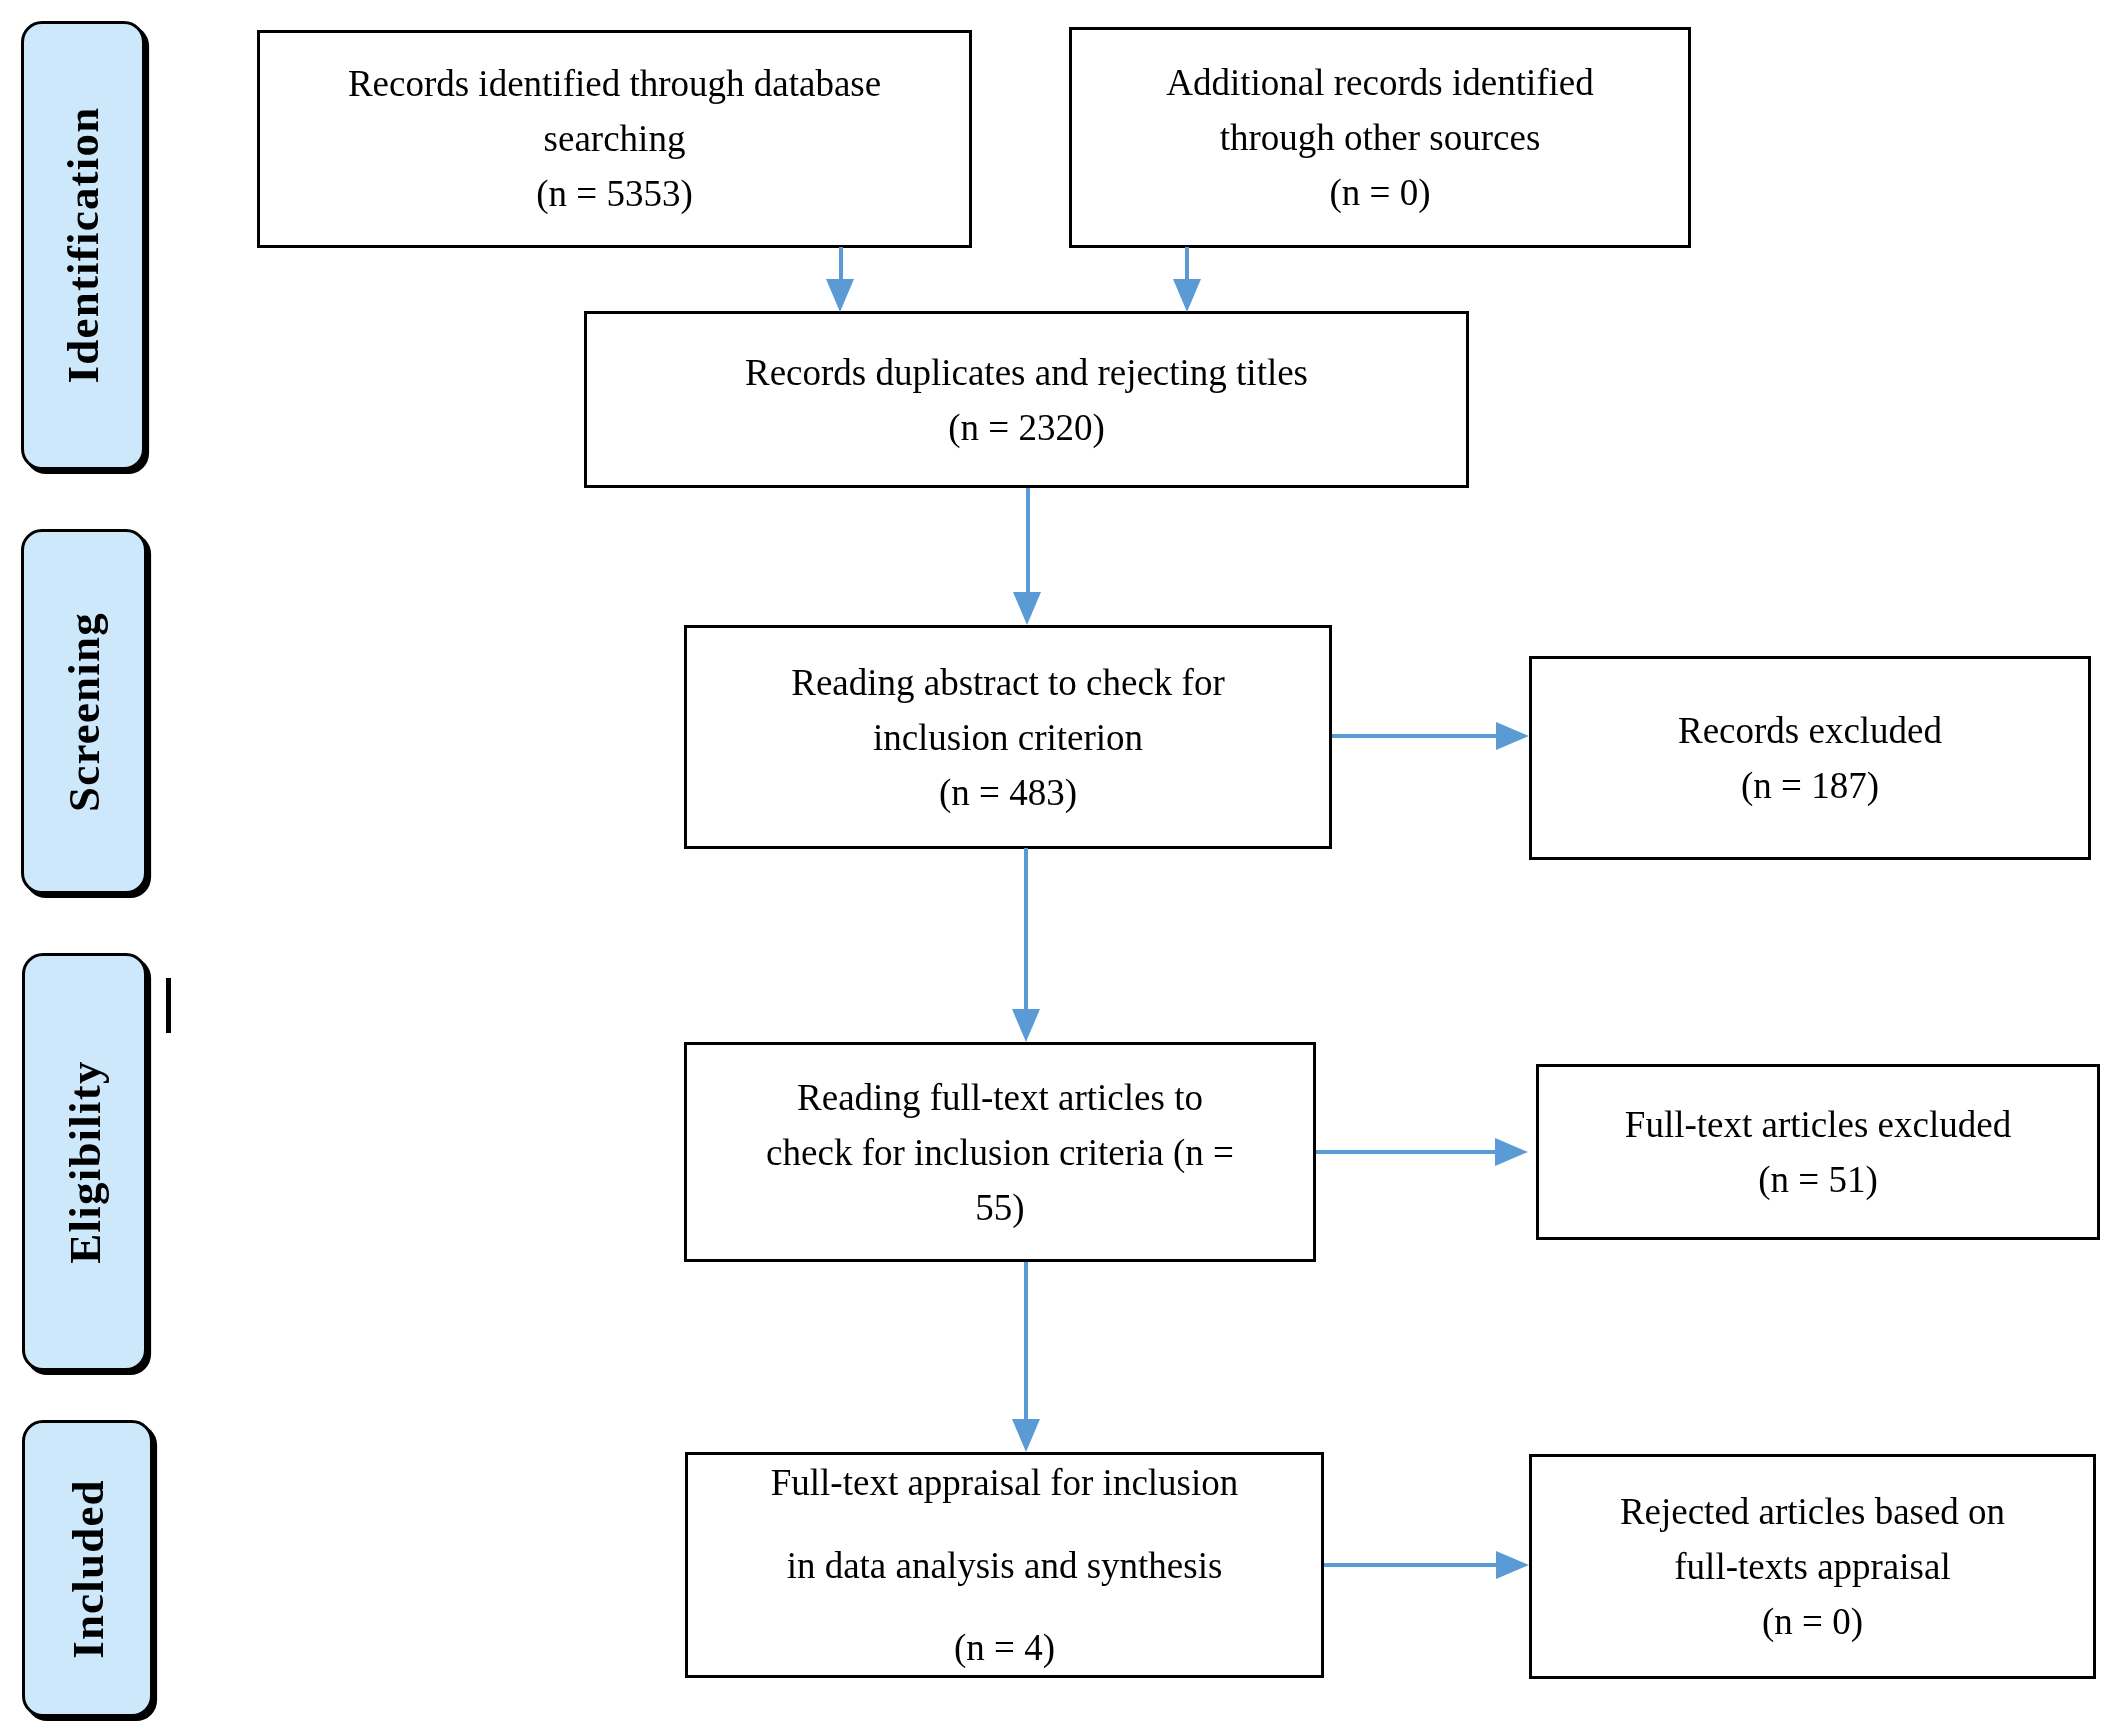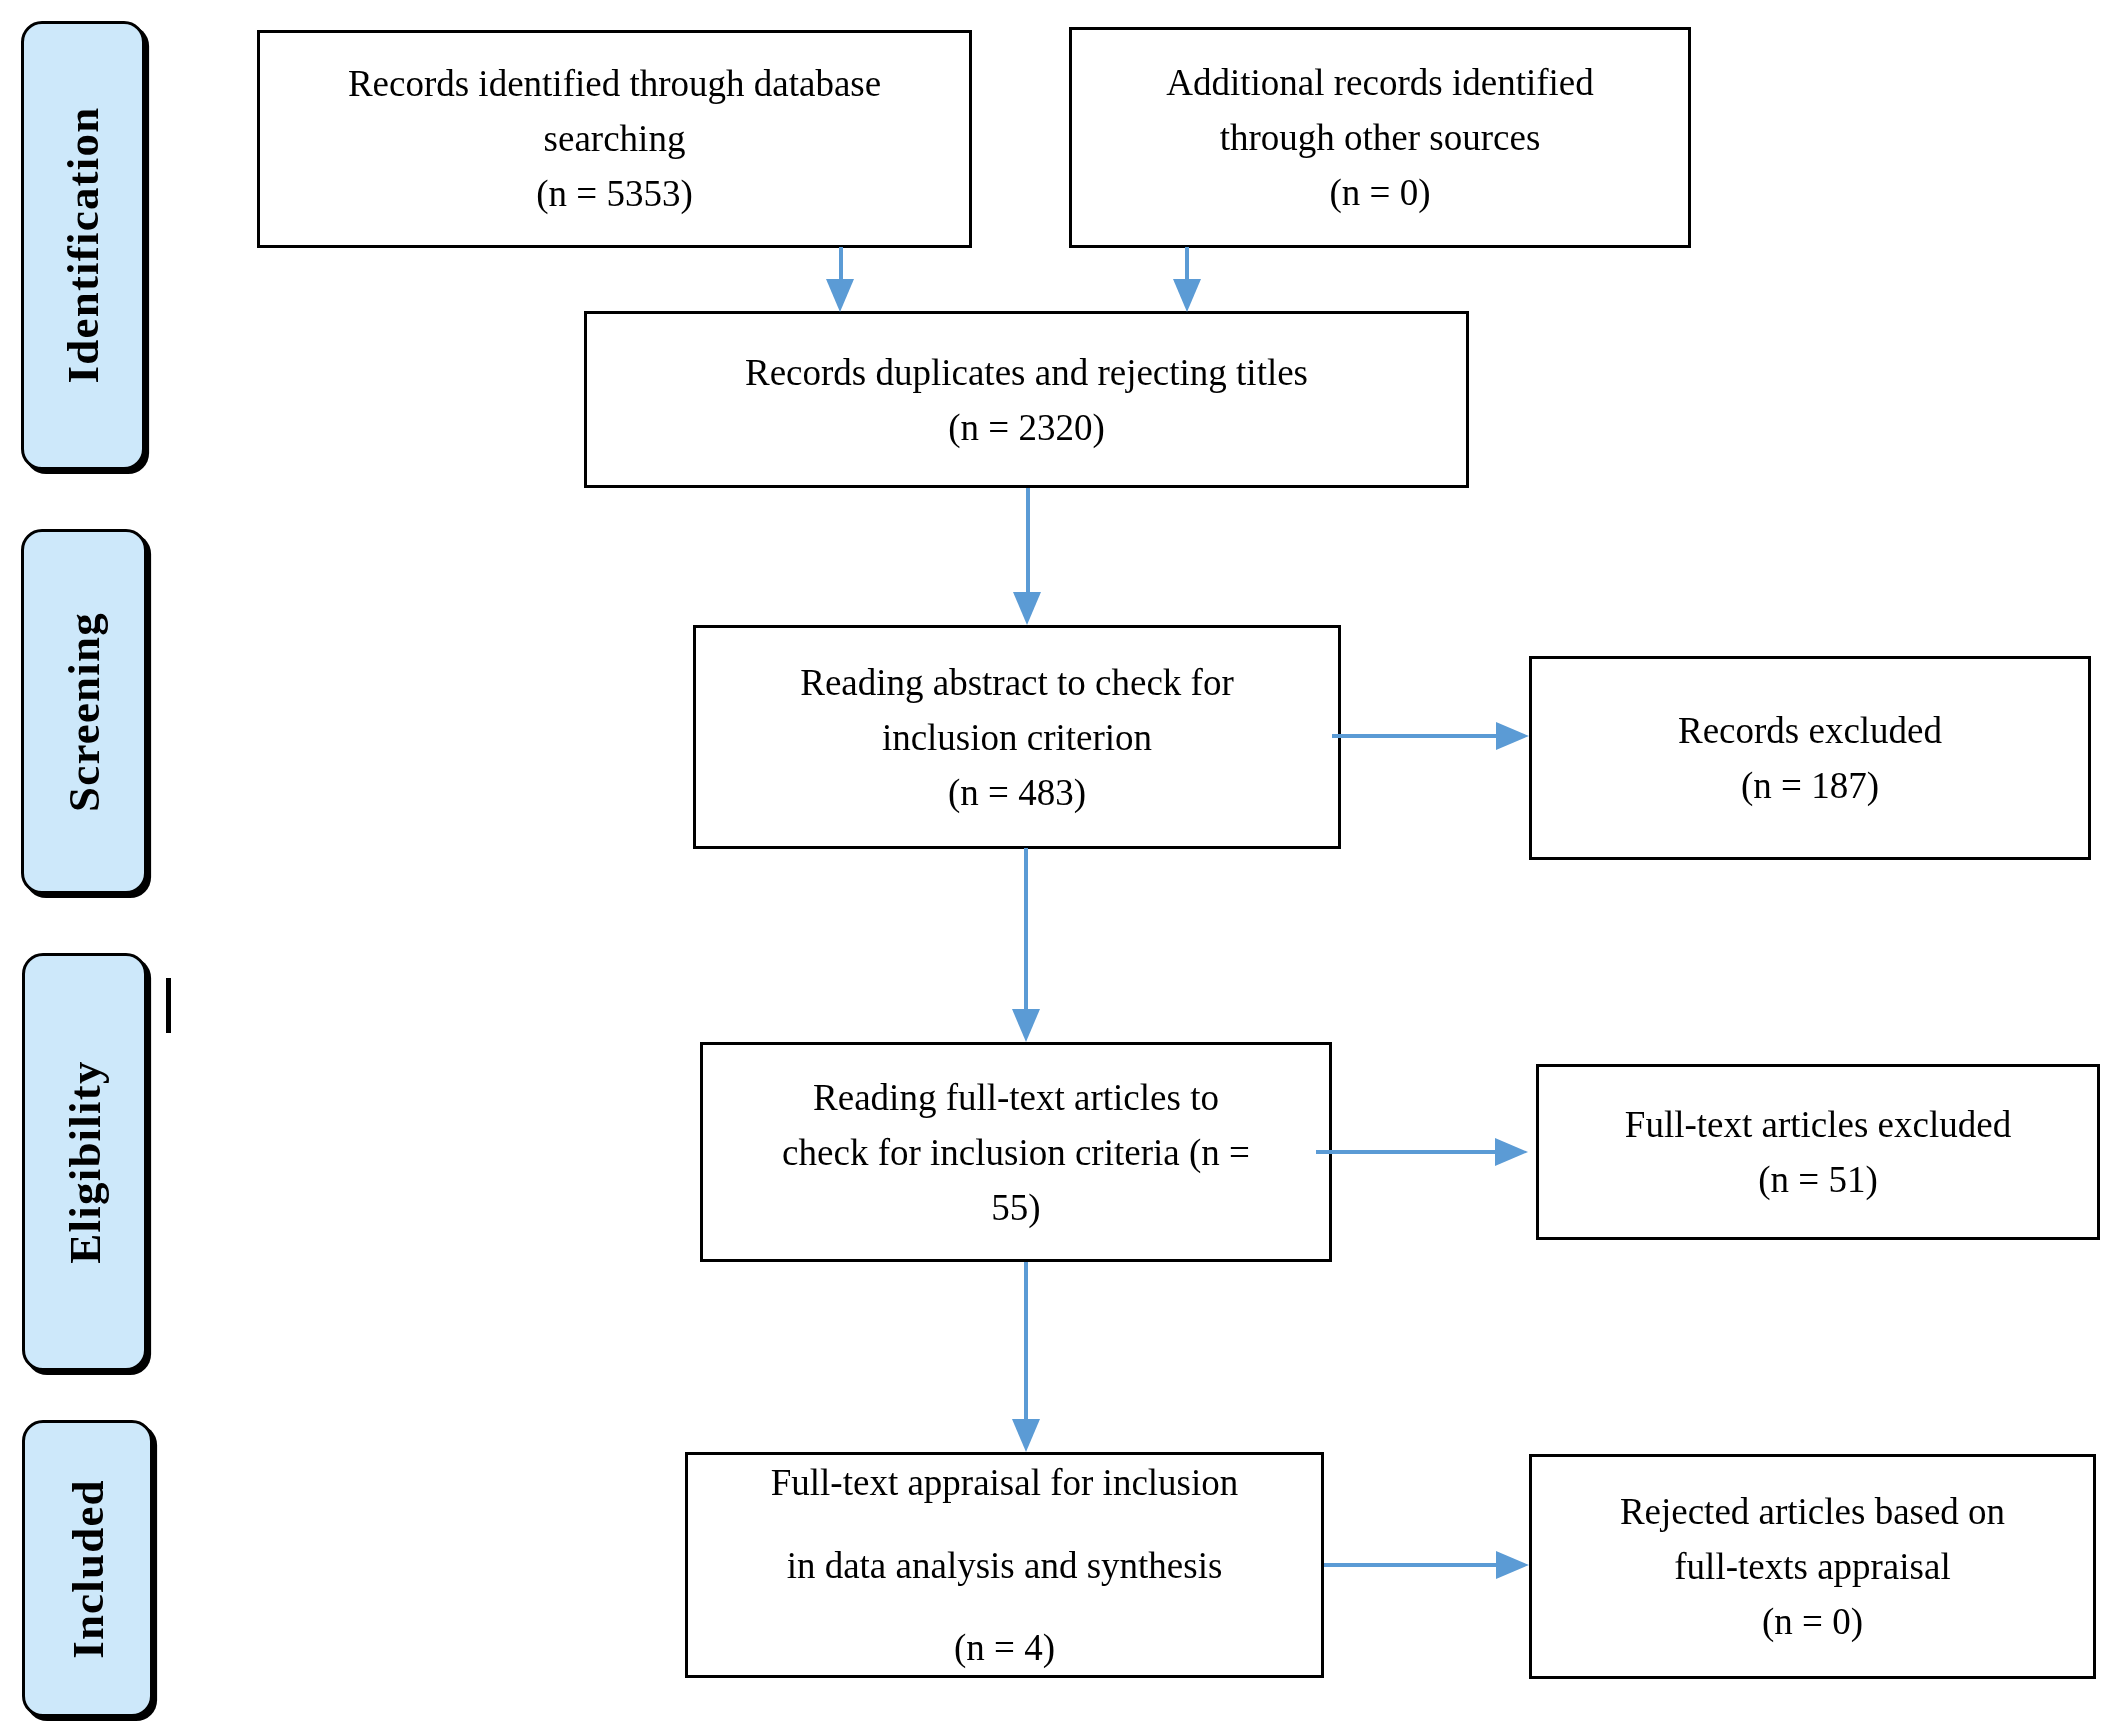--- a/index.html
+++ b/index.html
@@ -99,31 +99,31 @@
     <div class="line">Additional records identified</div>
     <div class="line">through other sources</div>
     <div class="line">(n = 0)</div>
   </div>
 
   <div class="fbox" style="left:584px;top:311px;width:885px;height:177px;">
     <div class="line">Records duplicates and rejecting titles</div>
     <div class="line">(n = 2320)</div>
   </div>
 
-  <div class="fbox" style="left:684px;top:625px;width:648px;height:224px;margin-left:9px;">
+  <div class="fbox" style="left:684px;top:625px;width:648px;height:224px;">
     <div class="line">Reading abstract to check for</div>
     <div class="line">inclusion criterion</div>
     <div class="line">(n = 483)</div>
   </div>
   <div class="fbox" style="left:1529px;top:656px;width:562px;height:204px;">
     <div class="line">Records excluded</div>
     <div class="line">(n = 187)</div>
   </div>
 
-  <div class="fbox" style="left:684px;top:1042px;width:632px;height:220px;margin-left:16px;">
+  <div class="fbox" style="left:684px;top:1042px;width:632px;height:220px;">
     <div class="line">Reading full-text articles to</div>
     <div class="line">check for inclusion criteria (n =</div>
     <div class="line">55)</div>
   </div>
   <div class="fbox" style="left:1536px;top:1064px;width:564px;height:176px;">
     <div class="line">Full-text articles excluded</div>
     <div class="line">(n = 51)</div>
   </div>
 
   <div class="fbox" style="left:685px;top:1452px;width:639px;height:226px;justify-content:space-between;">

